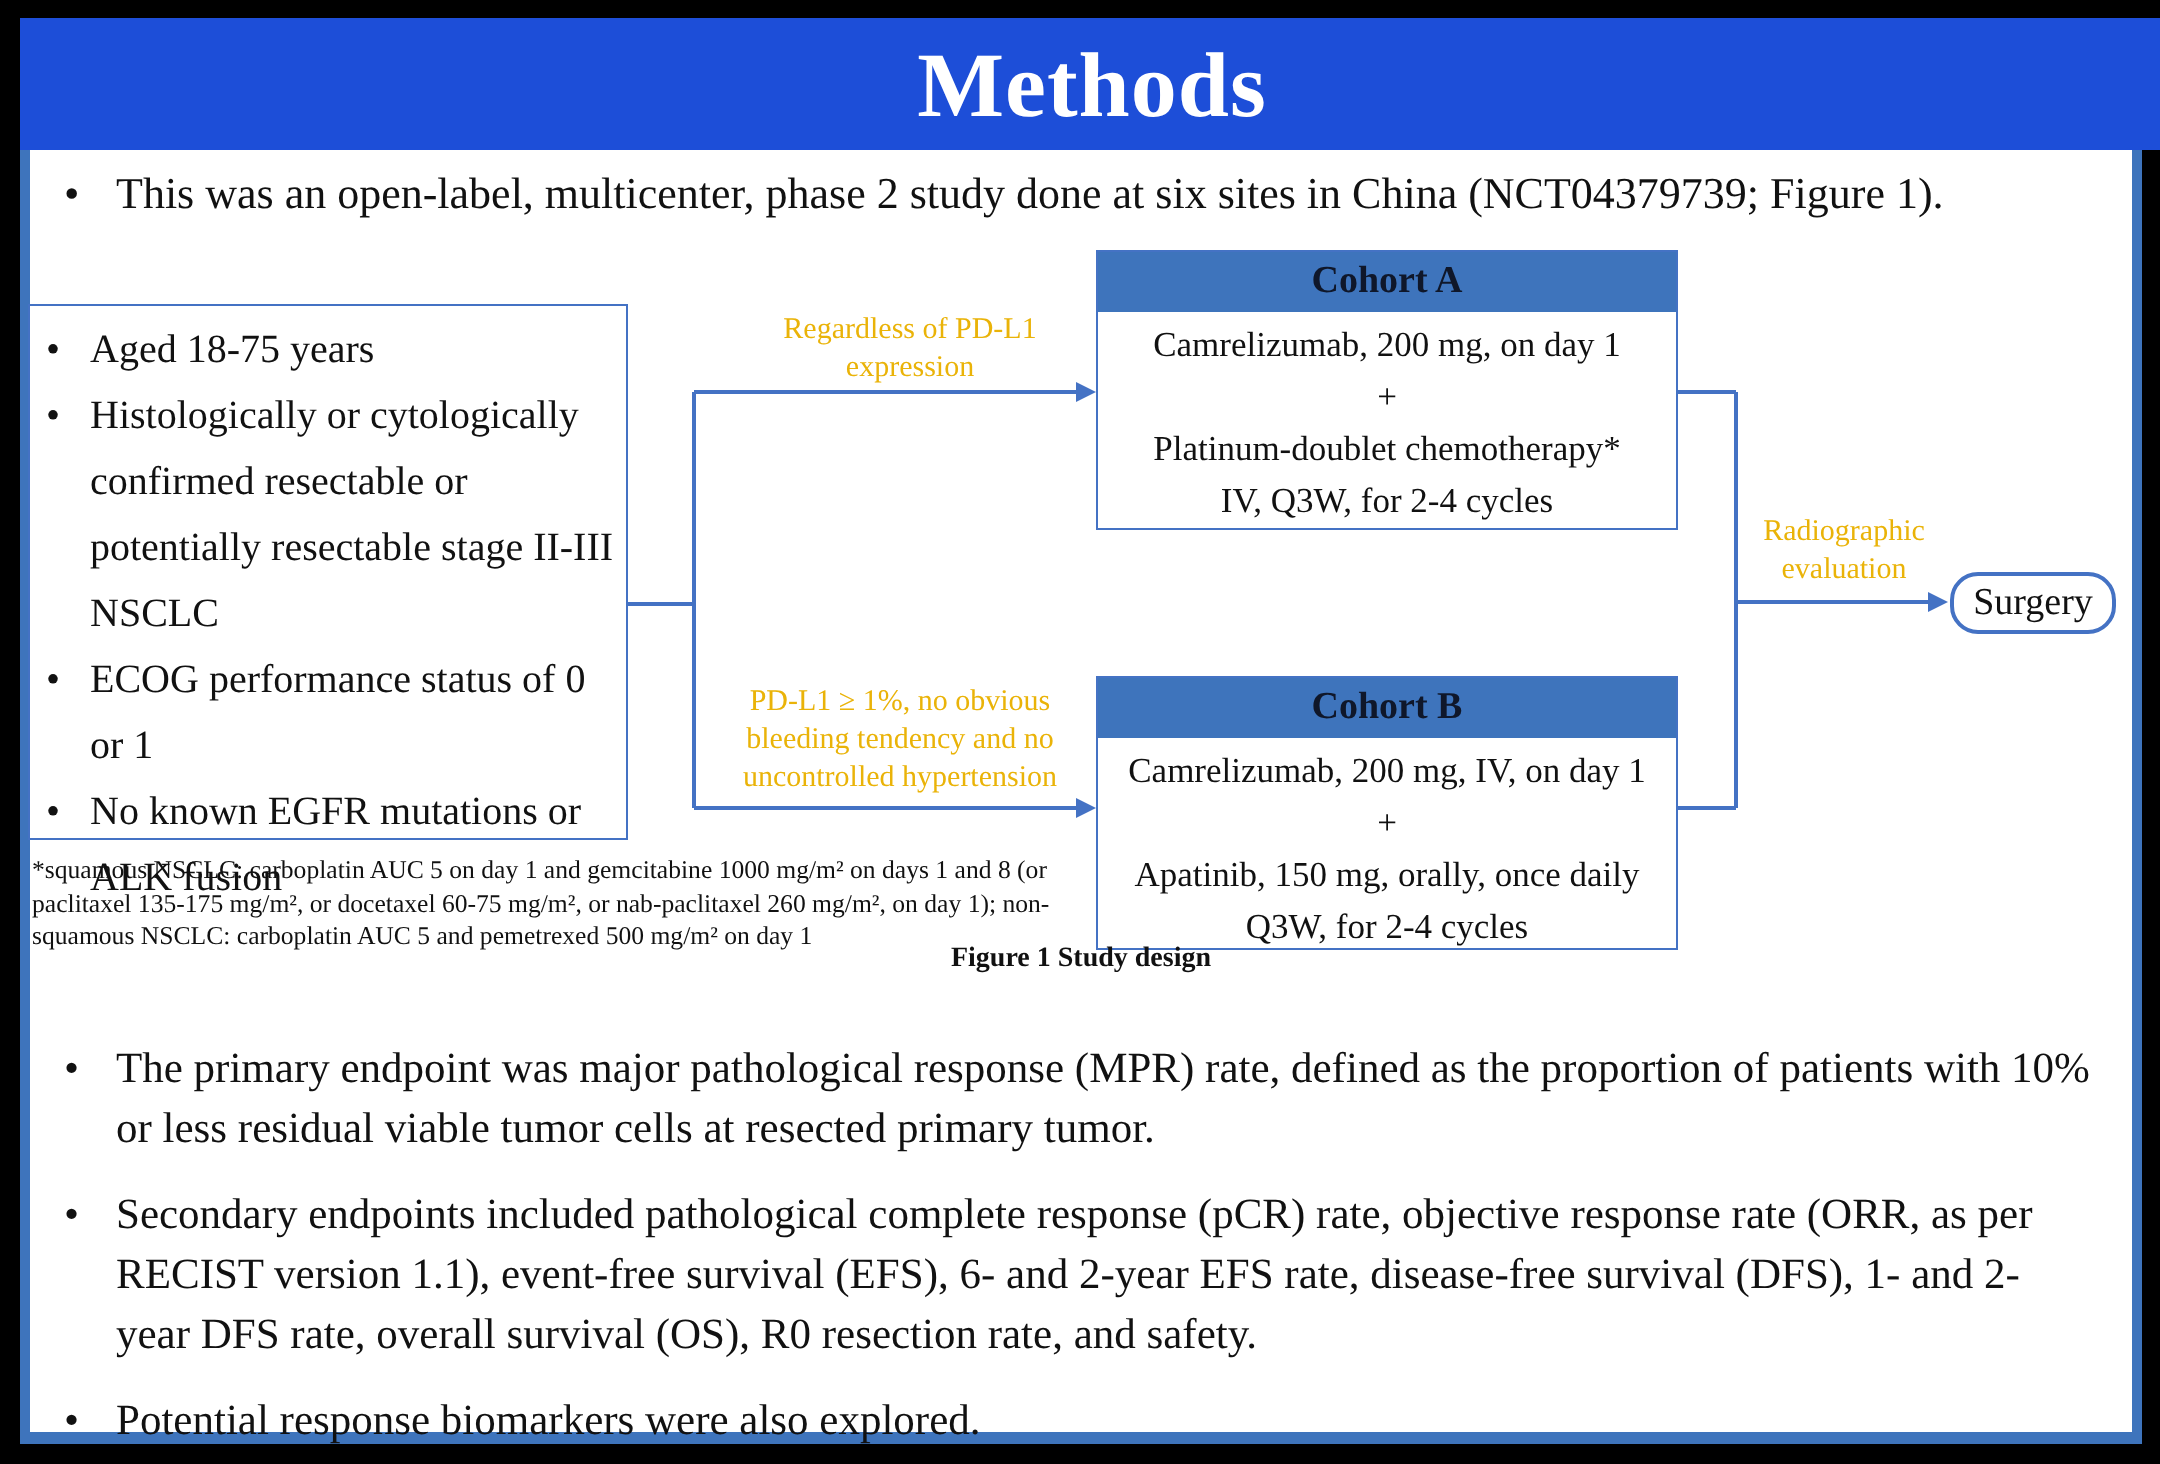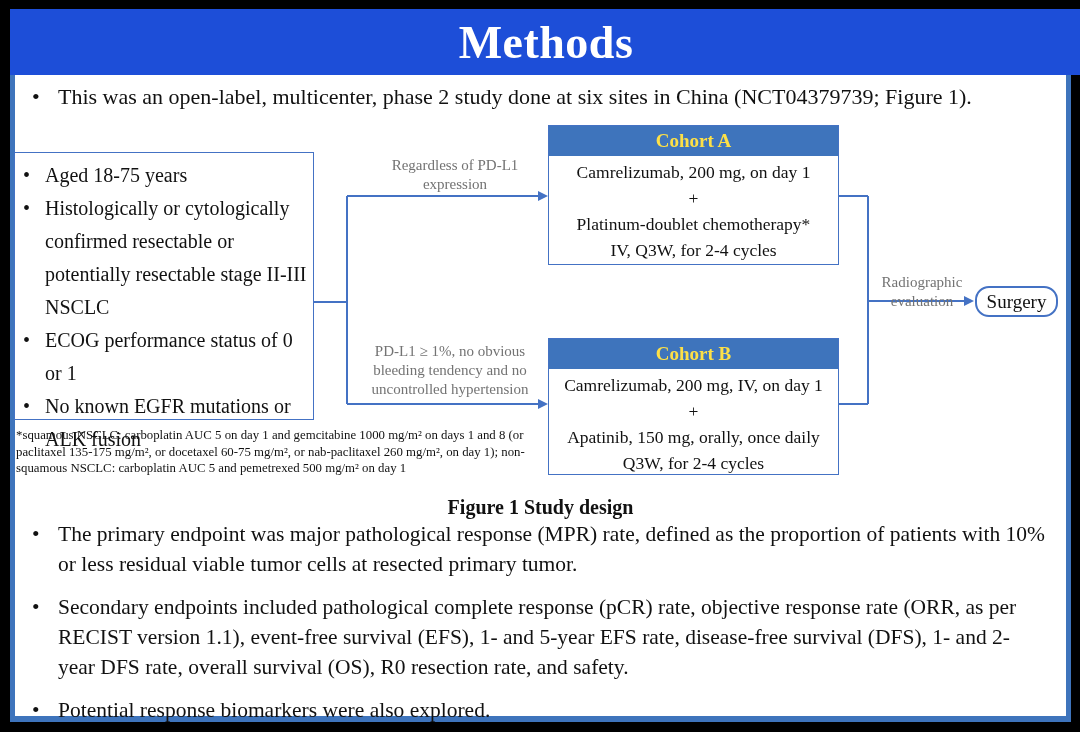--- a/index.html
+++ b/index.html
@@ -13,38 +13,38 @@
          box-sizing:border-box;}
   .bullet{display:flex;align-items:flex-start;}
   .bullet .btext{flex:1;}
   .bullet .dot{width:26px;flex:0 0 26px;}
   .dot::before{content:"\2022";}
   .intro{position:absolute;left:32px;top:82px;width:1014px;font-size:22px;line-height:30px;}
   .bullets{position:absolute;left:32px;top:519px;width:1014px;font-size:21.5px;line-height:30px;}
   .bullets .bullet{margin-bottom:13px;}
   
   .dbox{position:absolute;background:#fff;border:1.6px solid #4472C4;box-sizing:border-box;}
-  .dbox .dhead{background:#3E74BC;color:#fde047;font-weight:bold;display:flex;align-items:center;}
+  .dbox .dhead{background:#3E74BC;color:#0f172a;font-weight:bold;display:flex;align-items:center;}
   .elig{left:14px;top:152px;width:300px;height:268px;}
   .elig .dhead{height:29px;font-size:18px;padding-left:9px;}
   .elig .ebody{padding:6px 2px 0 8px;font-size:20px;line-height:33px;}
   .elig .bullet .dot{flex:0 0 22px;width:22px;}
   .cohort{left:548px;top:125px;width:291px;height:140px;text-align:center;}
   .cohort .dhead{height:30px;font-size:19px;justify-content:center;}
   .cohort .cbody{padding-top:3px;font-size:17.5px;line-height:26px;}
   .cohort-b{top:338px;height:137px;}
   .surgery{left:975px;top:286px;width:83px;height:31px;border-width:2px;
            display:flex;align-items:center;justify-content:center;font-size:19px;border-radius:14px;}
-  .flabel{position:absolute;text-align:center;font-size:15px;line-height:19px;color:#737373;}
+  .flabel{position:absolute;text-align:center;font-size:15px;line-height:19px;color:#eab308;}
   .flabel-a{left:365px;top:156px;width:180px;}
   .flabel-b{left:352px;top:342px;width:196px;}
-  .flabel-s{left:872px;top:257px;width:100px;margin-top:16px;}
+  .flabel-s{left:872px;top:257px;width:100px;}
   .footnote{position:absolute;left:16px;top:427px;width:528px;font-size:12.8px;line-height:16.5px;}
-  .caption{position:absolute;left:10px;top:496px;width:1061px;text-align:center;
-           font-weight:bold;font-size:20px;}
+  .caption{position:absolute;left:10px;top:472px;width:1061px;text-align:center;
+           font-weight:bold;font-size:14px;}
   svg.connectors{position:absolute;left:0;top:0;pointer-events:none;}
 </style>
 </head>
 <body>
 
 <div class="slide">
 
   <div class="banner">
     <span>Methods</span>
   </div>
@@ -124,21 +124,21 @@
   <div class="footnote">*squamous NSCLC: carboplatin AUC 5 on day 1 and gemcitabine 1000 mg/m² on days 1 and 8 (or paclitaxel 135-175 mg/m², or docetaxel 60-75 mg/m², or nab-paclitaxel 260 mg/m², on day 1); non-squamous NSCLC: carboplatin AUC 5 and pemetrexed 500 mg/m² on day 1</div>
   <div class="caption">Figure 1 Study design</div>
 
   <div class="bullets">
     <div class="bullet">
       <span class="dot"></span>
       <span class="btext">The primary endpoint was major pathological response (MPR) rate, defined as the proportion of patients with 10% or less residual viable tumor cells at resected primary tumor.</span>
     </div>
     <div class="bullet">
       <span class="dot"></span>
-      <span class="btext">Secondary endpoints included pathological complete response (pCR) rate, objective response rate (ORR, as per RECIST version 1.1), event-free survival (EFS), 1- and 5-year EFS rate, disease-free survival (DFS), 1- and 2-year DFS rate, overall survival (OS), R0 resection rate, and safety.</span>
+      <span class="btext">Secondary endpoints included pathological complete response (pCR) rate, objective response rate (ORR, as per RECIST version 1.1), event-free survival (EFS), 6- and 2-year EFS rate, disease-free survival (DFS), 1- and 2-year DFS rate, overall survival (OS), R0 resection rate, and safety.</span>
     </div>
     <div class="bullet">
       <span class="dot"></span>
       <span class="btext">Potential response biomarkers were also explored.</span>
     </div>
   </div>
 
 </div>
 
 </body></html>

